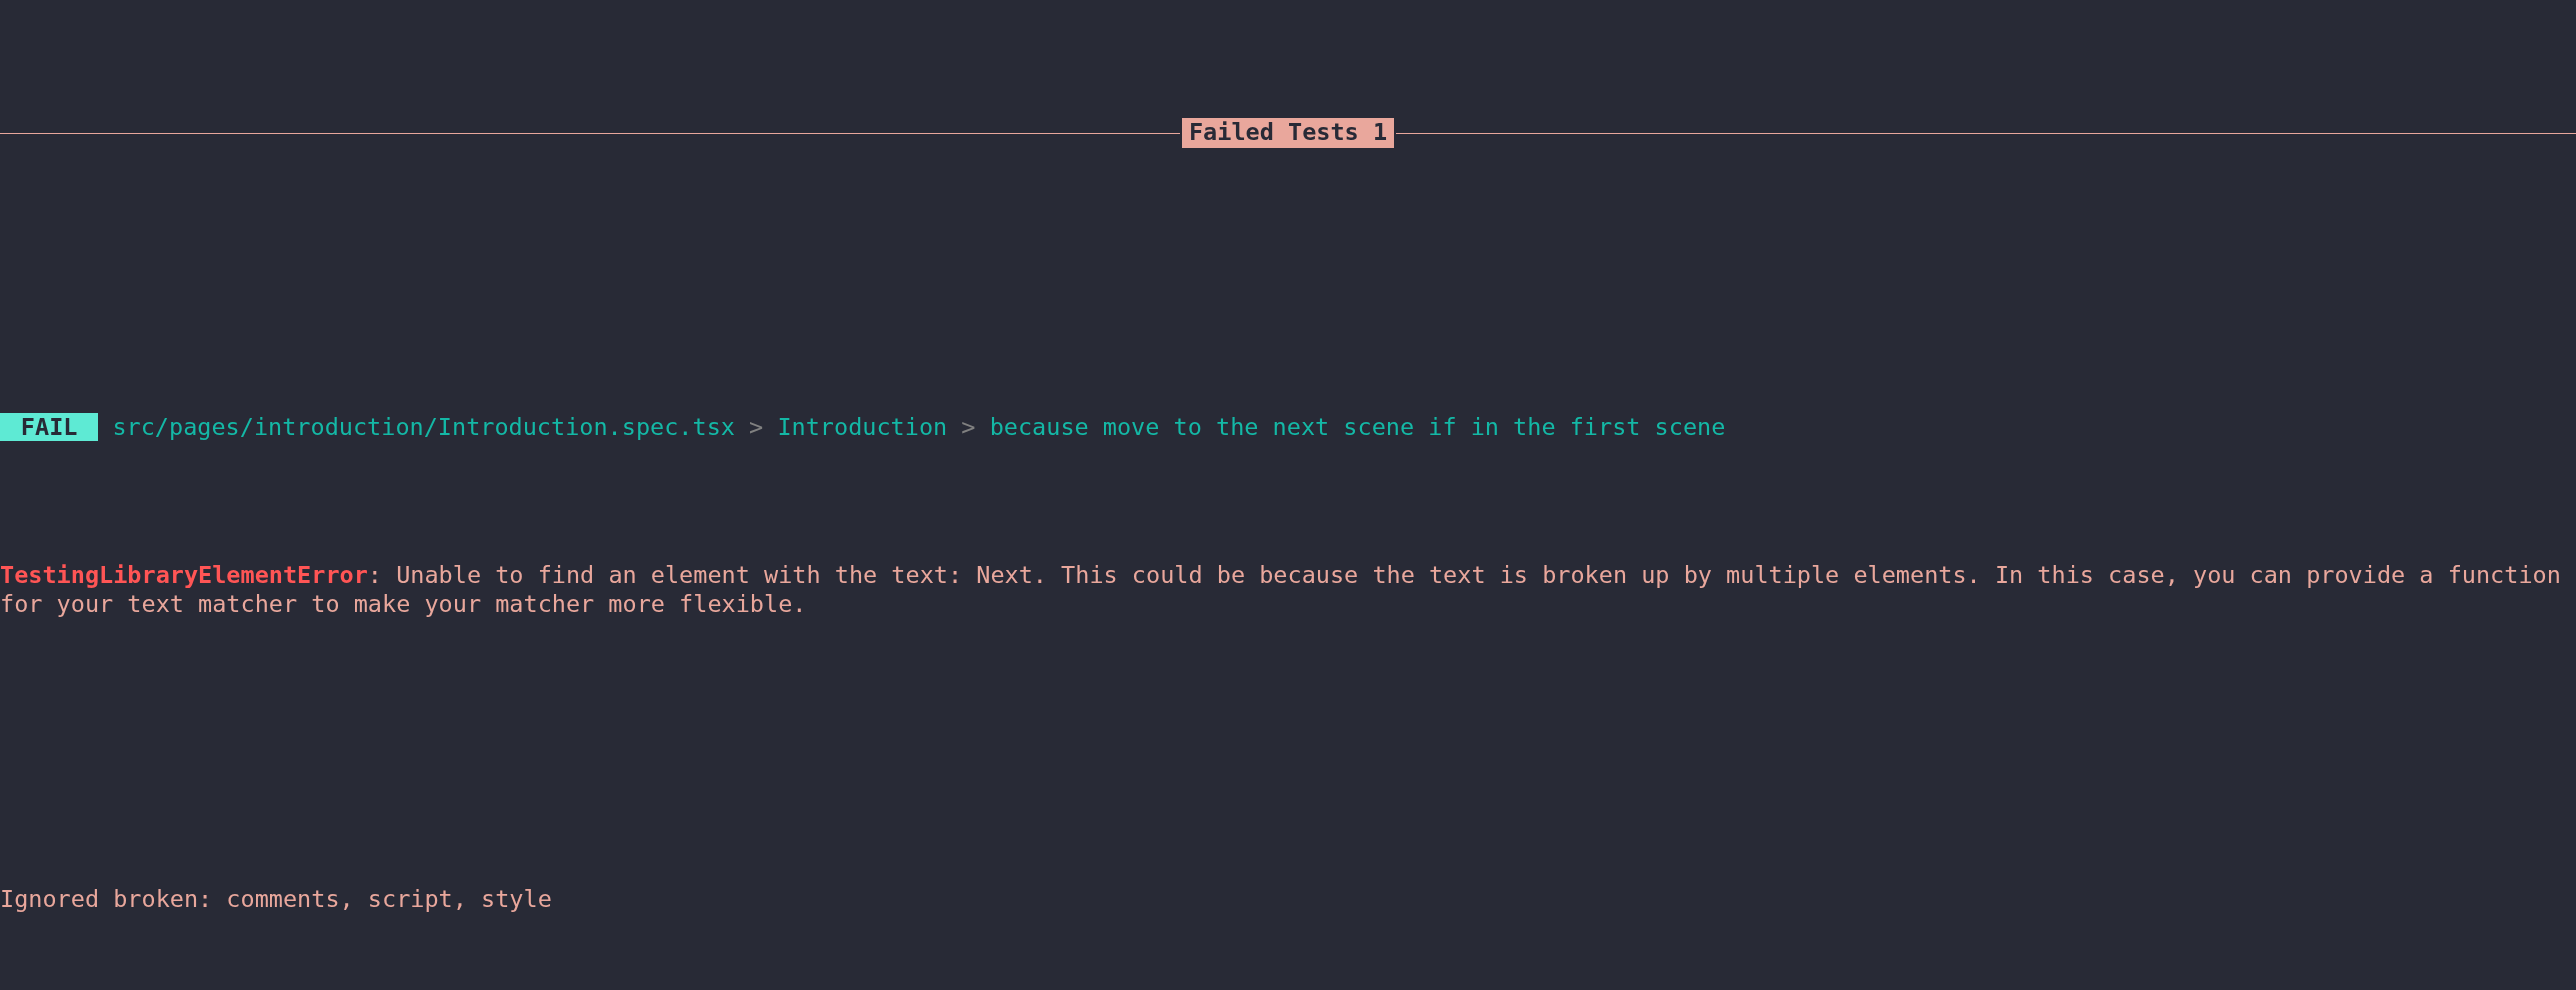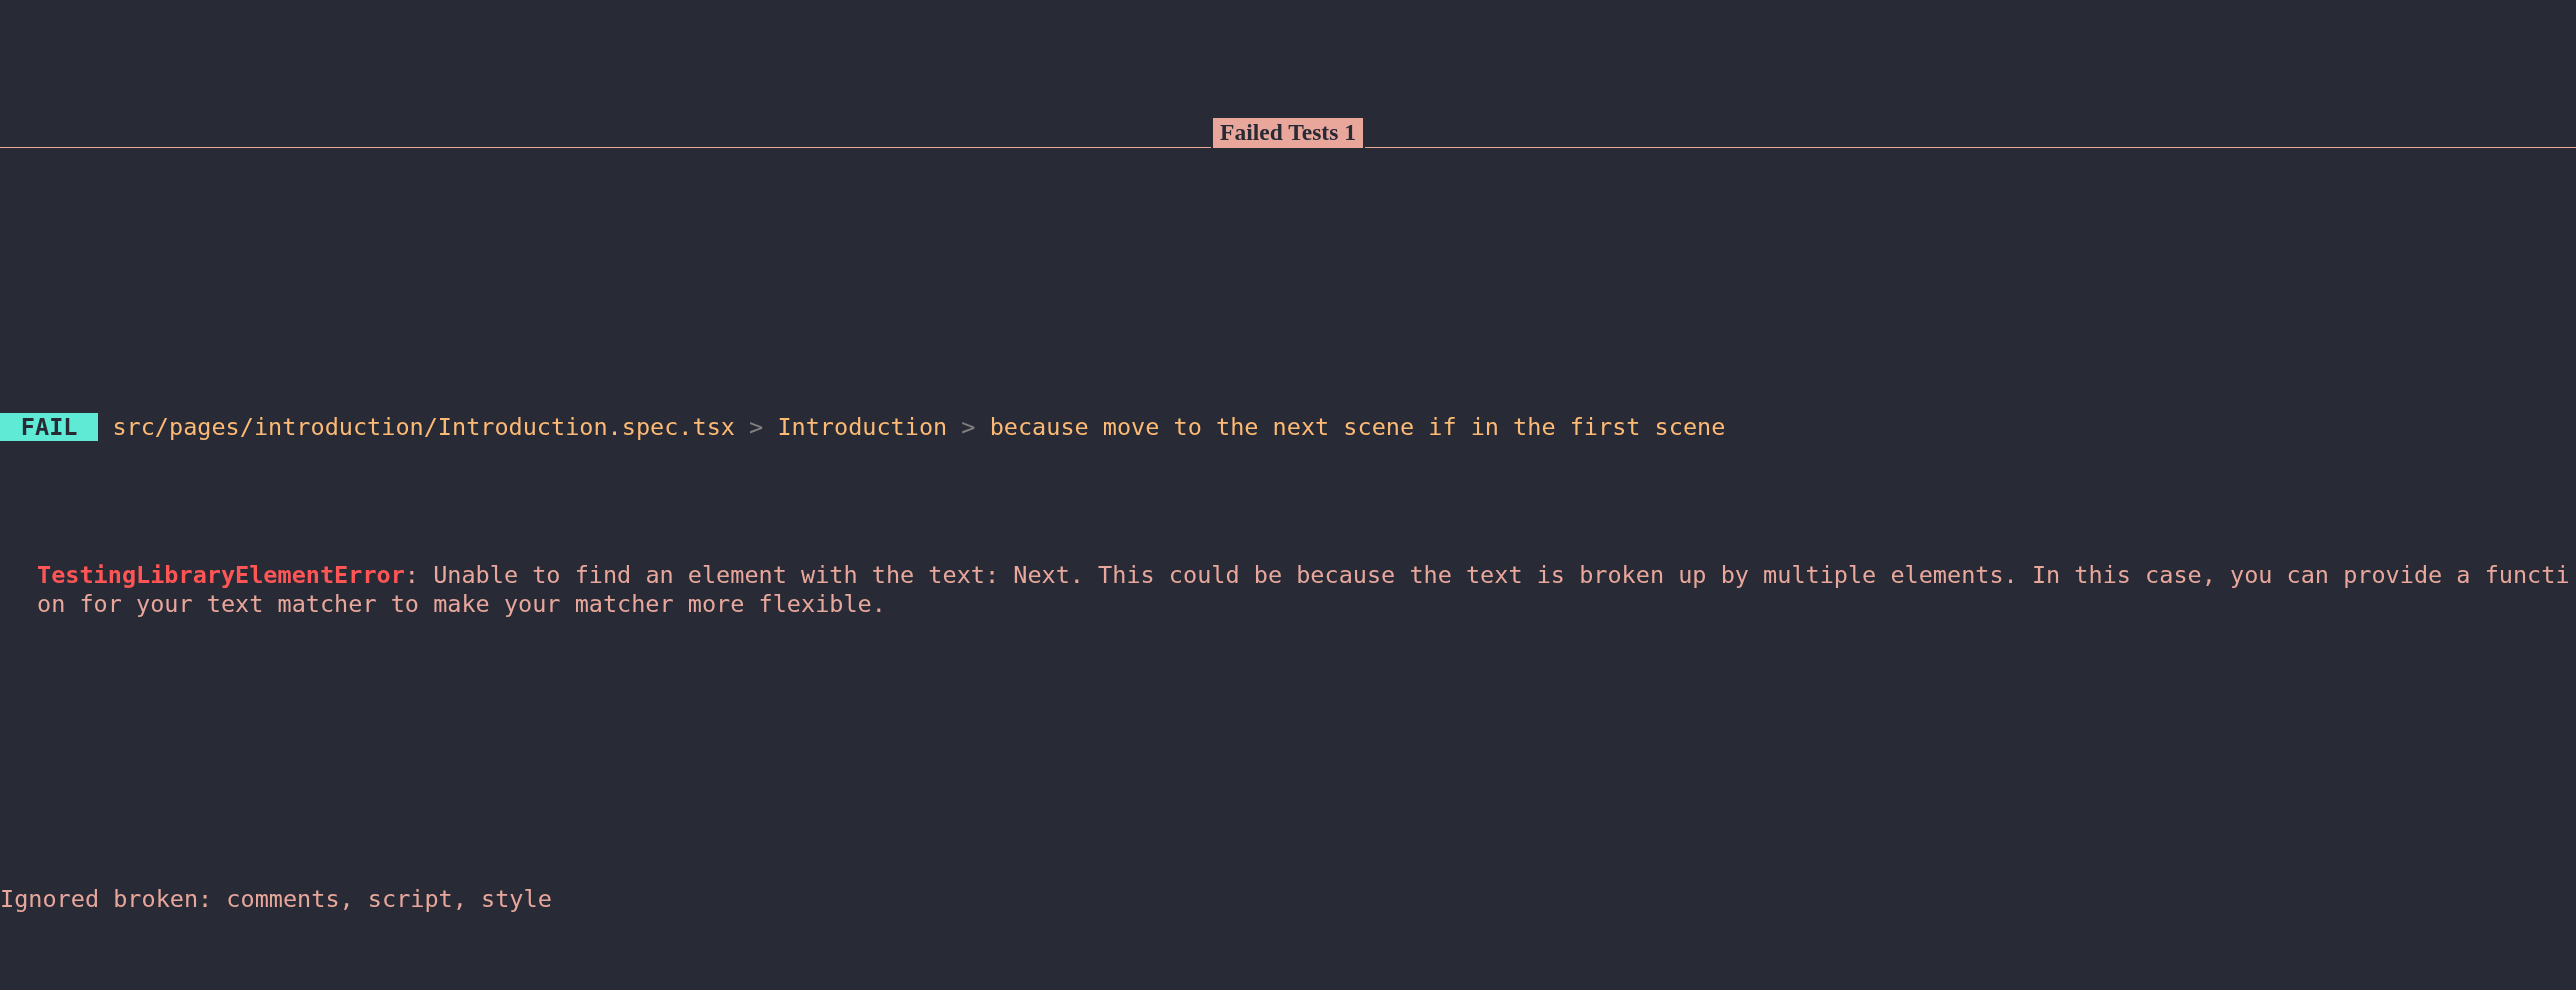--- a/index.html
+++ b/index.html
@@ -11,27 +11,27 @@
     font-size: 23.5px;
     line-height: 29.5px;
     color: #c5c8c6;
     overflow: hidden;
   }
   .wrap { white-space: pre; }            
   .salmon  { color: #e9a79c; }            
   .fail-badge { background:#5eead4;color:#282a36;padding:0 6.7px;font-weight:bold; }
   .hdr-bg  { background:#e9a79c;color:#282a36;font-weight:bold;padding:0 6.7px; }
   .grey    { color:#808080; }
-  .white   { color:#fdba74; }
+  .white   { color:#14b8a6; }
   .hrline {
     height:1.3px;background:#e9a79c;
     position:relative;top:14.8px;
   }
   .hdr-row {
-    display:flex;align-items:center;font-family:Liberation Serif, serif;
+    display:flex;align-items:flex-start;
   }
   .hdr-row .hrline { flex:1; }
   .hdr-row .hdr-label { margin:0 2.7px; }
   .bright-red{color:#ff5555;font-weight:bold;}
 </style>
 </head>
 <body>
 
 <div class="wrap">
 
@@ -42,21 +42,21 @@
     <div class="hrline"></div>
   </div>
 
   
   <div>&nbsp;</div>
 
   
   <div><span class="fail-badge"> FAIL </span> <span class="white">src/pages/introduction/Introduction.spec.tsx</span><span class="grey"> &gt; </span><span class="white">Introduction</span><span class="grey"> &gt; </span><span class="white">because move to the next scene if in the first scene</span></div>
 
   
-  <div style="white-space:pre-wrap;word-break:break-all;padding-left:37px;"><span class="bright-red">TestingLibraryElementError</span><span class="salmon">: </span><span class="salmon">Unable to find an element with the text: Next. This could be because the text is broken up by multiple elements. In this case, you can provide a function for your text matcher to make your matcher more flexible.</span></div>
+  <div style="white-space:pre-wrap;word-break:break-all;"><span class="bright-red">TestingLibraryElementError</span><span class="salmon">: </span><span class="salmon">Unable to find an element with the text: Next. This could be because the text is broken up by multiple elements. In this case, you can provide a function for your text matcher to make your matcher more flexible.</span></div>
 
   
   <div>&nbsp;</div>
 
   
   <div class="salmon">Ignored broken: comments, script, style</div>
 
   
   
   

